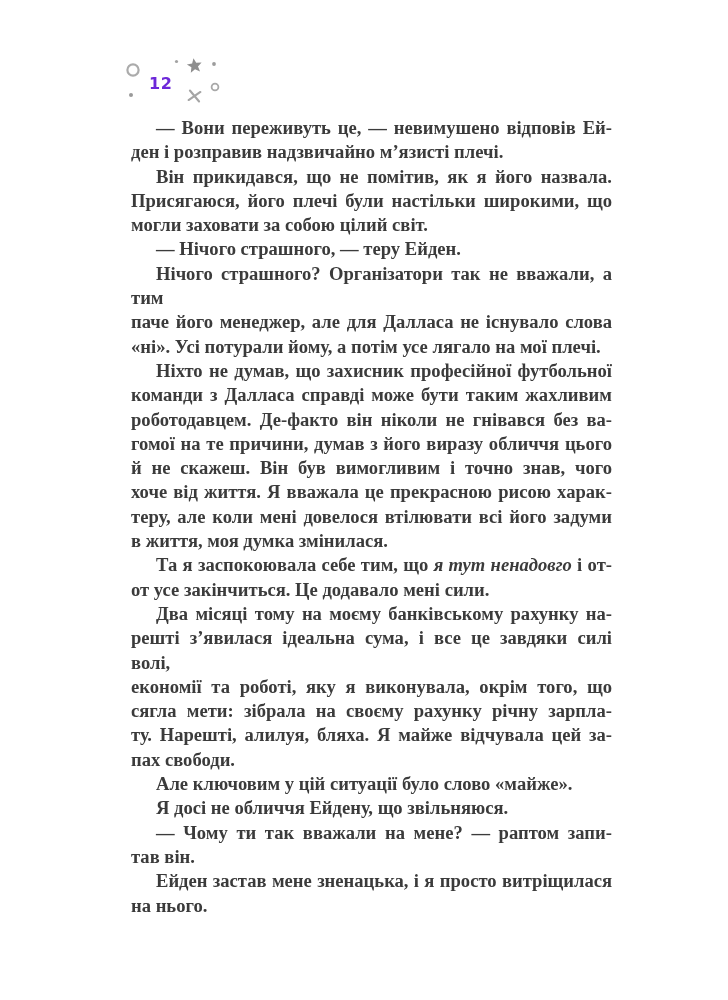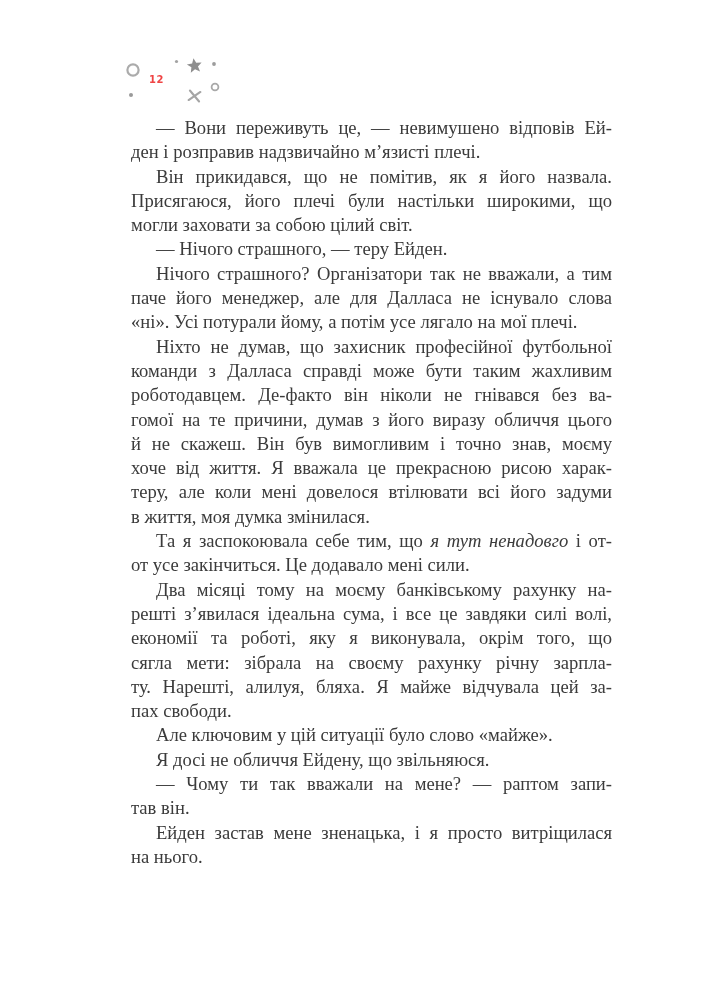--- a/index.html
+++ b/index.html
@@ -17,33 +17,34 @@
 
   
   .decor { position: absolute; left: 0; top: 0; width: 728px; height: 120px; }
   .decor svg { position: absolute; overflow: visible; }
 
   .page-number {
     position: absolute;
     left: 149px; top: 74px;
     font-family: "DejaVu Sans", "Liberation Sans", sans-serif;
     font-weight: bold;
-    font-size: 10px;
+    font-size: 16px;
     letter-spacing: 0.5px;
-    color: #ef4444;
+    color: #6d28d9;
   }
 
   
   .text-block {
     position: absolute;
     left: 131px; top: 116px;
     width: 481px;
     font-size: 18.6px;
     line-height: 24.3px;
     color: #3b3b3b;
+    font-weight: bold;
   }
   .line {
     text-align: justify;
     text-align-last: justify;
     white-space: normal;
   }
   .line.first { text-indent: 25px; }
   .line.last  { text-align-last: left; }
   .line i { font-style: italic; }
 </style>
@@ -95,21 +96,21 @@
       <div class="line">Присягаюся, його плечі були настільки широкими, що</div>
       <div class="line last">могли заховати за собою цілий світ.</div>
       <div class="line first last">— Нічого страшного, — теру Ейден.</div>
       <div class="line first">Нічого страшного? Організатори так не вважали, а тим</div>
       <div class="line">паче його менеджер, але для Далласа не існувало слова</div>
       <div class="line last">«ні». Усі потурали йому, а потім усе лягало на мої плечі.</div>
       <div class="line first">Ніхто не думав, що захисник професійної футбольної</div>
       <div class="line">команди з Далласа справді може бути таким жахливим</div>
       <div class="line">роботодавцем. Де-факто він ніколи не гнівався без ва-</div>
       <div class="line">гомої на те причини, думав з його виразу обличчя цього</div>
-      <div class="line">й не скажеш. Він був вимогливим і точно знав, моєму</div>
+      <div class="line">й не скажеш. Він був вимогливим і точно знав, чого</div>
       <div class="line">хоче від життя. Я вважала це прекрасною рисою харак-</div>
       <div class="line">теру, але коли мені довелося втілювати всі його задуми</div>
       <div class="line last">в життя, моя думка змінилася.</div>
       <div class="line first">Та я заспокоювала себе тим, що <i>я тут ненадовго</i> і от-</div>
       <div class="line last">от усе закінчиться. Це додавало мені сили.</div>
       <div class="line first">Два місяці тому на моєму банківському рахунку на-</div>
       <div class="line">решті з’явилася ідеальна сума, і все це завдяки силі волі,</div>
       <div class="line">економії та роботі, яку я виконувала, окрім того, що</div>
       <div class="line">сягла мети: зібрала на своєму рахунку річну зарпла-</div>
       <div class="line">ту. Нарешті, алилуя, бляха. Я майже відчувала цей за-</div>

